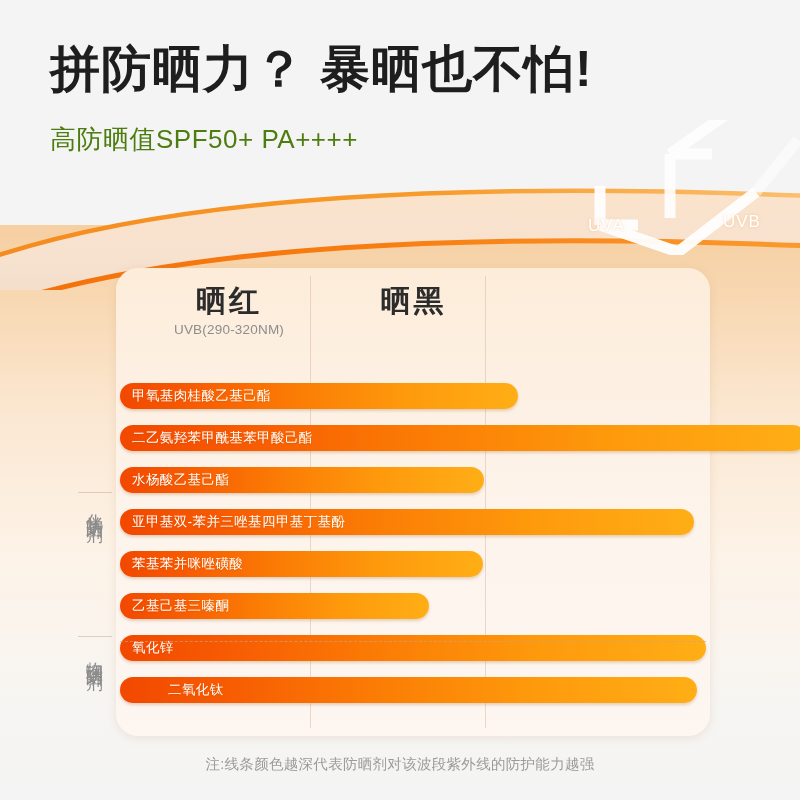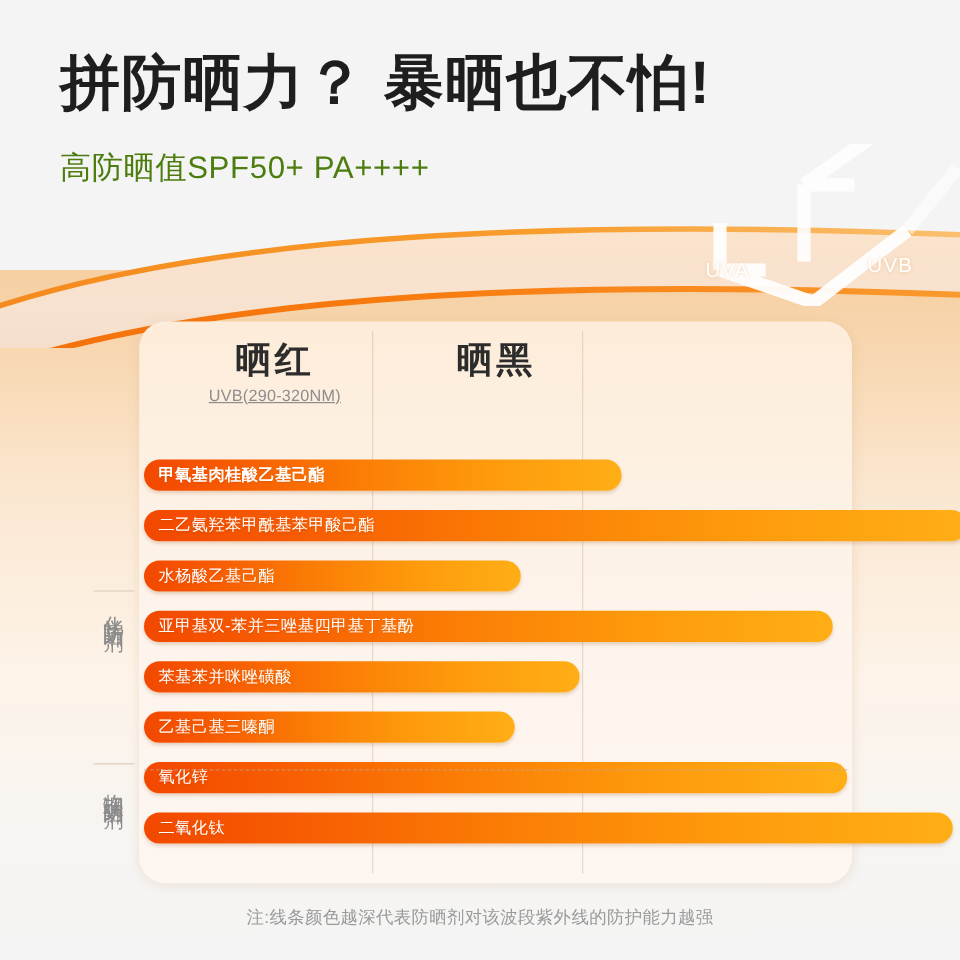--- a/index.html
+++ b/index.html
@@ -60,21 +60,21 @@
   }
   .card-divider.d1 { left:194px; }
   .card-divider.d2 { left:369px; }
 
   .col-heads { position:absolute; left:0; top:0; width:100%; height:100px; }
   .col-head { position:absolute; top:14px; text-align:center;margin-left:16px; }
   .col-head .zh {
     font-size:30px; font-weight:700; color:#2c2c2c; letter-spacing:3px; line-height:1.25;
   }
   .col-head .en {
-    margin-top:2px; font-size:13.5px; color:#8d8d8d; letter-spacing:.2px; white-space:nowrap;text-decoration:underline;
+    margin-top:2px; font-size:13.5px; color:#8d8d8d; letter-spacing:.2px; white-space:nowrap;
   }
   .col-head.c1 { left:0;   width:194px; }
   .col-head.c2 { left:194px; width:175px; }
   .col-head.c3 { left:369px; width:225px; }
 
   
   .bars { position:absolute; left:4px; top:115px; width:586px; }
   .bar-row { position:relative; height:42px; }
   .bar {
     position:absolute; left:0; top:0; height:26px;
@@ -184,31 +184,31 @@
         <div class="zh">晒红</div>
         <div class="en">UVB(290-320NM)</div>
       </div>
       <div class="col-head c2">
         <div class="zh">晒黑</div>
       </div>
     </div>
 
     <div class="bars" id="bars">
         <div class="bar-row">
-          <div class="bar" style="width: 398.48px; font-weight: bold;">
+          <div class="bar" style="width: 398.48px;">
             <span class="bar-label">甲氧基肉桂酸乙基己酯</span>
           </div>
         </div>
         <div class="bar-row">
           <div class="bar" style="width: 686px;">
             <span class="bar-label">二乙氨羟苯甲酰基苯甲酸己酯</span>
           </div>
         </div>
         <div class="bar-row">
-          <div class="bar" style="width: 314px;">
+          <div class="bar" style="width: 364px;">
             <span class="bar-label">水杨酸乙基己酯</span>
           </div>
         </div>
         <div class="bar-row">
           <div class="bar" style="width: 574.28px;">
             <span class="bar-label">亚甲基双-苯并三唑基四甲基丁基酚</span>
           </div>
         </div>
         <div class="bar-row">
           <div class="bar" style="width: 363.32px;">
@@ -219,21 +219,21 @@
           <div class="bar" style="width: 309px;">
             <span class="bar-label">乙基己基三嗪酮</span>
           </div>
         </div>
         <div class="bar-row">
           <div class="bar" style="width: 586px;">
             <span class="bar-label">氧化锌</span>
           </div>
         </div>
         <div class="bar-row">
-          <div class="bar" style="width: 674px;">
+          <div class="bar" style="width: 577px; padding-left: 36px;">
             <span class="bar-label">二氧化钛</span>
           </div>
         </div>
       </div>
     <div class="dashed-sep" id="dashed-sep" style="top: 373px;"></div>
   </div>
 
   <div class="footnote">注:线条颜色越深代表防晒剂对该波段紫外线的防护能力越强</div>
 
 </div>

